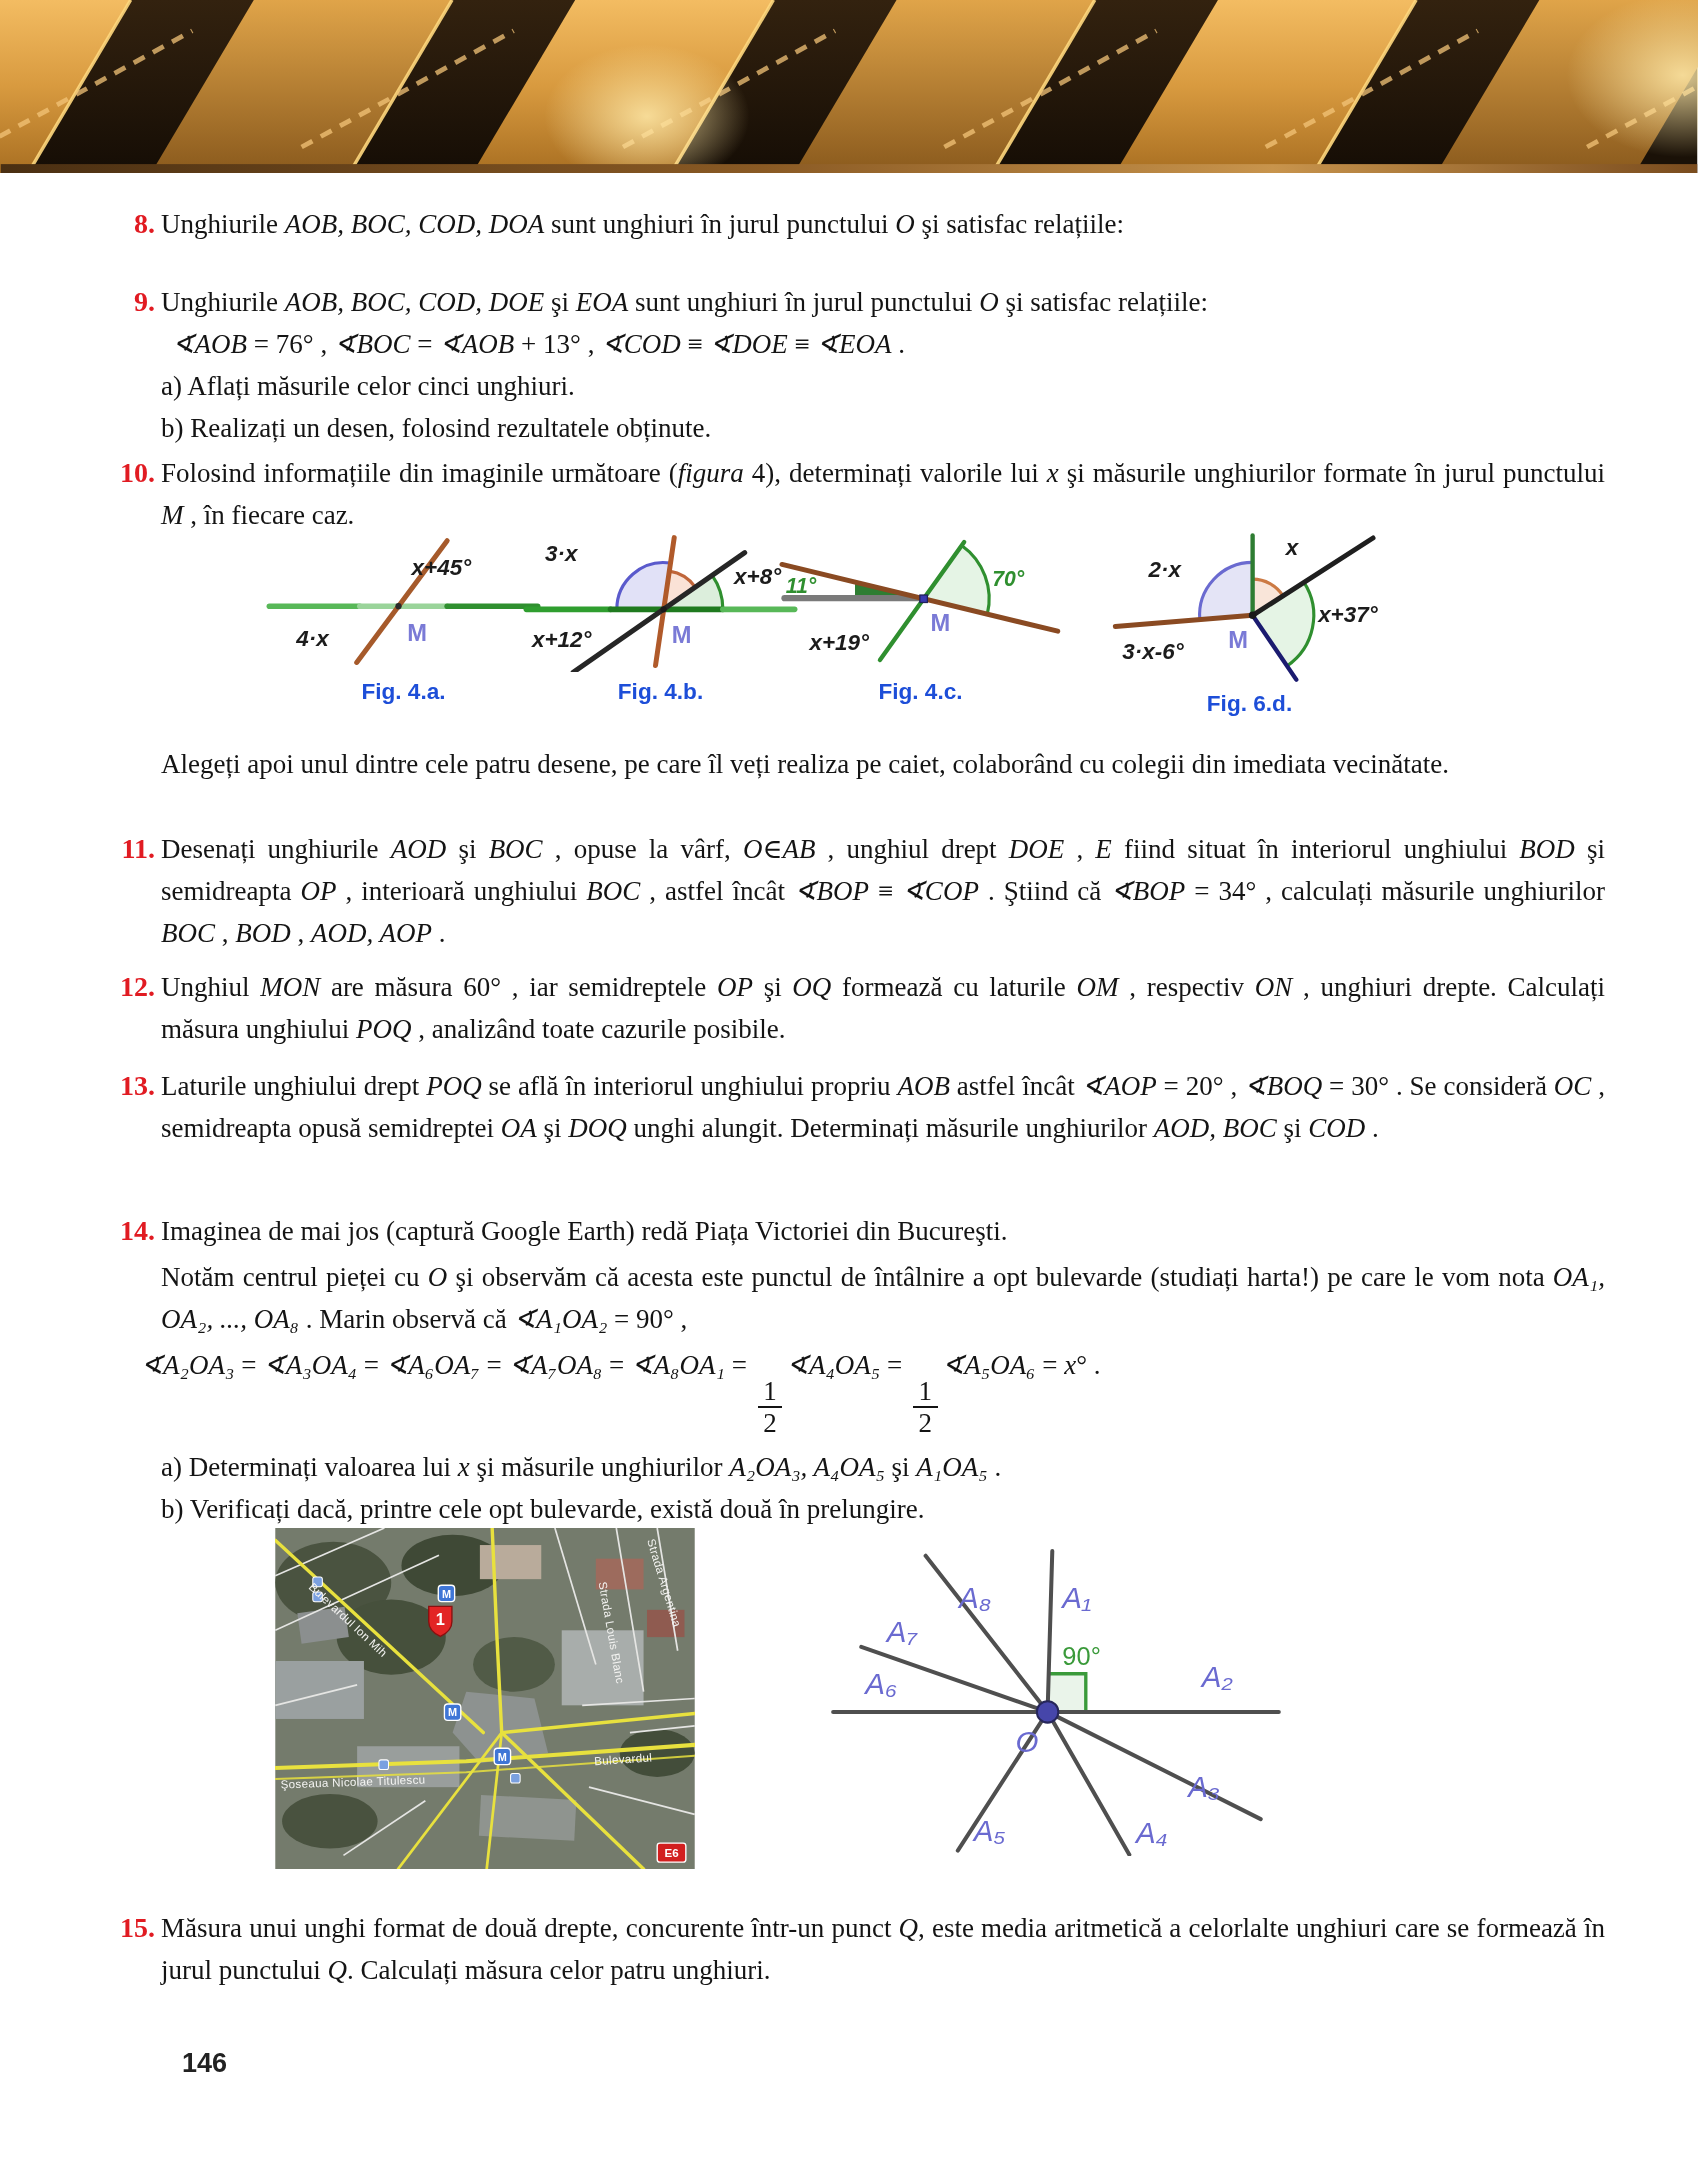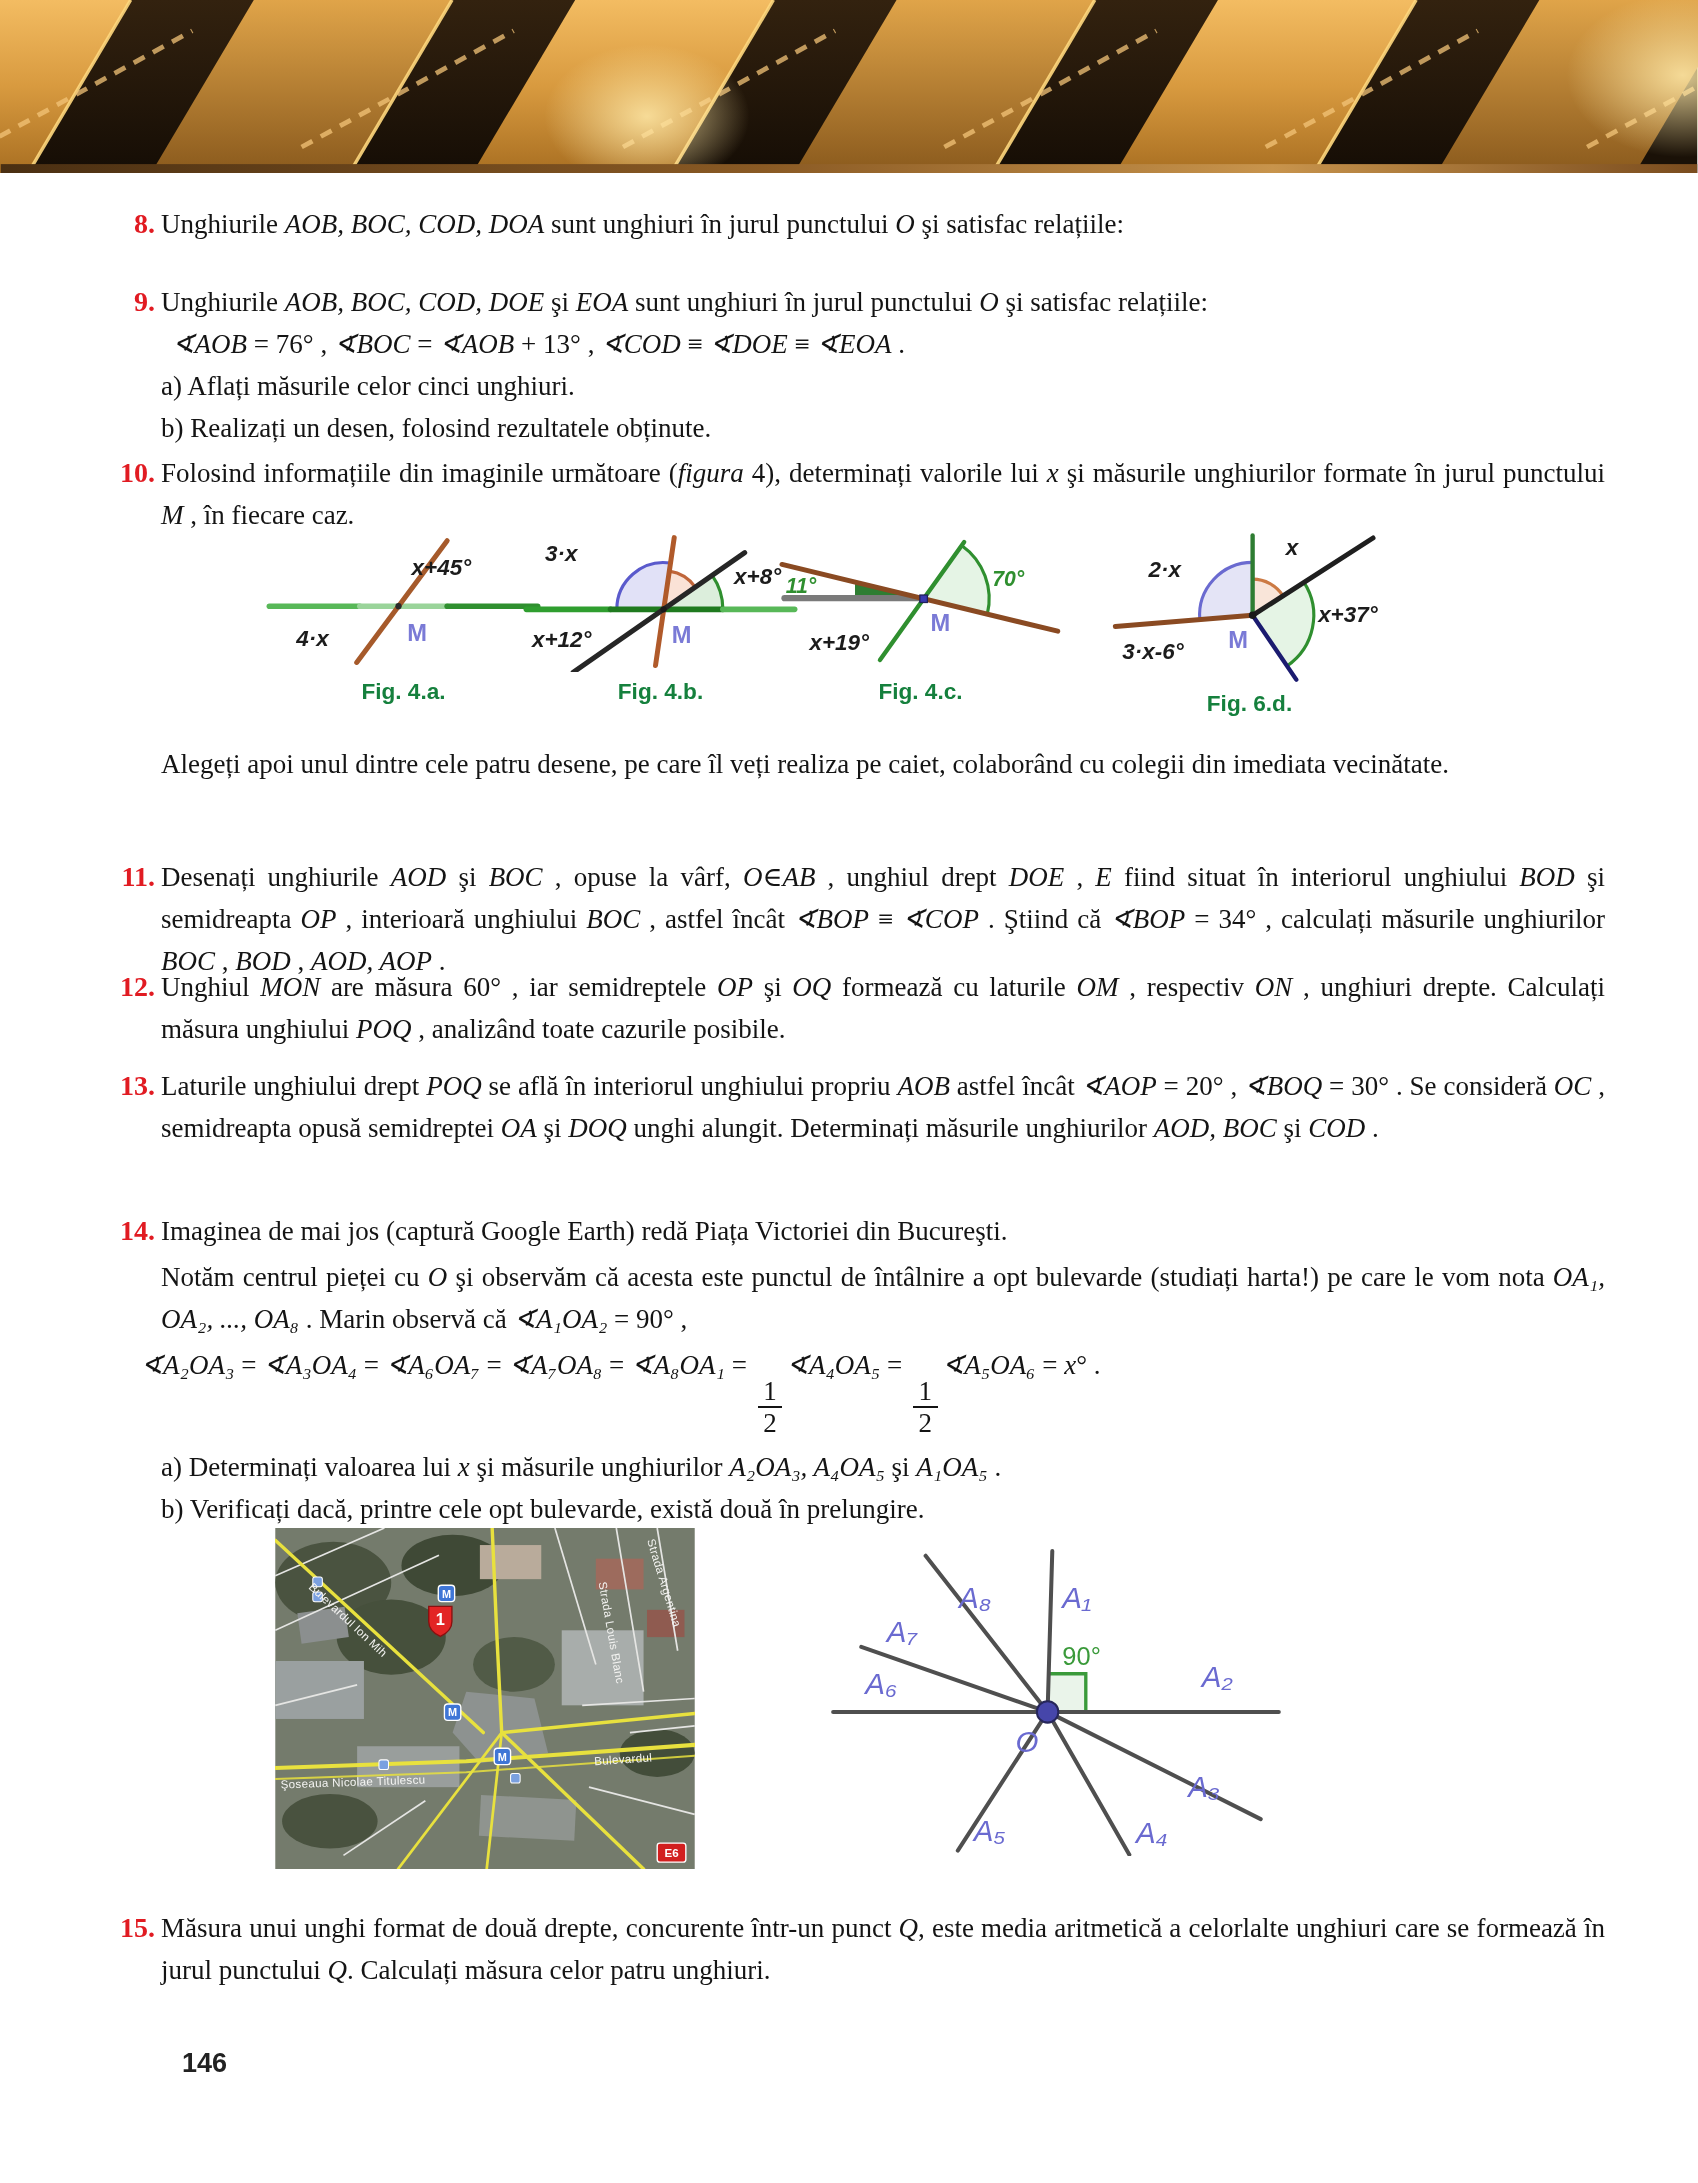--- a/index.html
+++ b/index.html
@@ -21,21 +21,21 @@
   .frac { display:inline-flex; flex-direction:column; align-items:center; vertical-align:-26px;
           margin:0 4.1px; }
   .frac .fn { display:block; line-height:30px; }
   .frac .fd { display:block; line-height:31.5px; border-top:2.1px solid #141414; padding:0 5.5px; }
   .bigformula { line-height:1.05 !important; padding:11px 0 6.8px 0; margin-left:-20.5px !important; }
 
   
   .figs { position:absolute; top:528px; left:0; width:1348px; height:205px; }
   .fig { position:absolute; width:315px; text-align:center; }
   .fig svg { display:block; margin:0 auto; }
-  .figcap { color:#15803d; font-weight:bold; font-family:"Liberation Sans","DejaVu Sans",sans-serif;
+  .figcap { color:#1d4ed8; font-weight:bold; font-family:"Liberation Sans","DejaVu Sans",sans-serif;
             font-size:22.6px; margin-top:6.8px; }
 
   
   .map-wrap  { position:absolute; left:275px;  top:1528px; }
   .star-wrap { position:absolute; left:825px; top:1541px; }
 
   .pagenum { position:absolute; left:182px; top:2048px; font-family:"Liberation Sans","DejaVu Sans",sans-serif;
              font-weight:bold; font-size:27px; color:#222; }
 
   
@@ -223,21 +223,21 @@
         <text class="mlab" x="196" y="192">M</text>
       </svg>
       <div class="figcap">Fig. 6.d.</div>
     </div>
   </div>
 
   <div class="ex" style="top:743px">
     <p class="just"><span>Alegeți apoi unul dintre cele patru desene, pe care îl veți realiza pe caiet, colaborând cu colegii din imediata vecinătate.</span></p>
   </div>
 
-  <div class="ex" style="top:856px">
+  <div class="ex" style="top:828px">
     <div class="num">11.</div>
     <p class="just"><span>Desenați unghiurile </span><span class="mi">AOD</span><span> şi </span><span class="mi">BOC</span><span> , opuse la vârf, </span><span class="mi">O</span><span>∈</span><span class="mi">AB</span><span> , unghiul drept </span><span class="mi">DOE</span><span> , </span><span class="mi">E</span><span> fiind situat în interiorul unghiului </span><span class="mi">BOD</span><span> şi semidreapta </span><span class="mi">OP</span><span> , interioară unghiului </span><span class="mi">BOC</span><span> , astfel încât </span><span class="mi">∢BOP</span><span> ≡ </span><span class="mi">∢COP</span><span> . Ştiind că </span><span class="mi">∢BOP</span><span> = 34° , calculați măsurile unghiurilor </span><span class="mi">BOC</span><span> , </span><span class="mi">BOD</span><span> , </span><span class="mi">AOD, AOP</span><span> .</span></p>
   </div>
 
   <div class="ex" style="top:966px">
     <div class="num">12.</div>
     <p class="just"><span>Unghiul </span><span class="mi">MON</span><span> are măsura 60° , iar semidreptele </span><span class="mi">OP</span><span> şi </span><span class="mi">OQ</span><span> formează cu laturile </span><span class="mi">OM</span><span> , respectiv </span><span class="mi">ON</span><span> , unghiuri drepte. Calculați măsura unghiului </span><span class="mi">POQ</span><span> , analizând toate cazurile posibile.</span></p>
   </div>
 
   <div class="ex" style="top:1065px">

